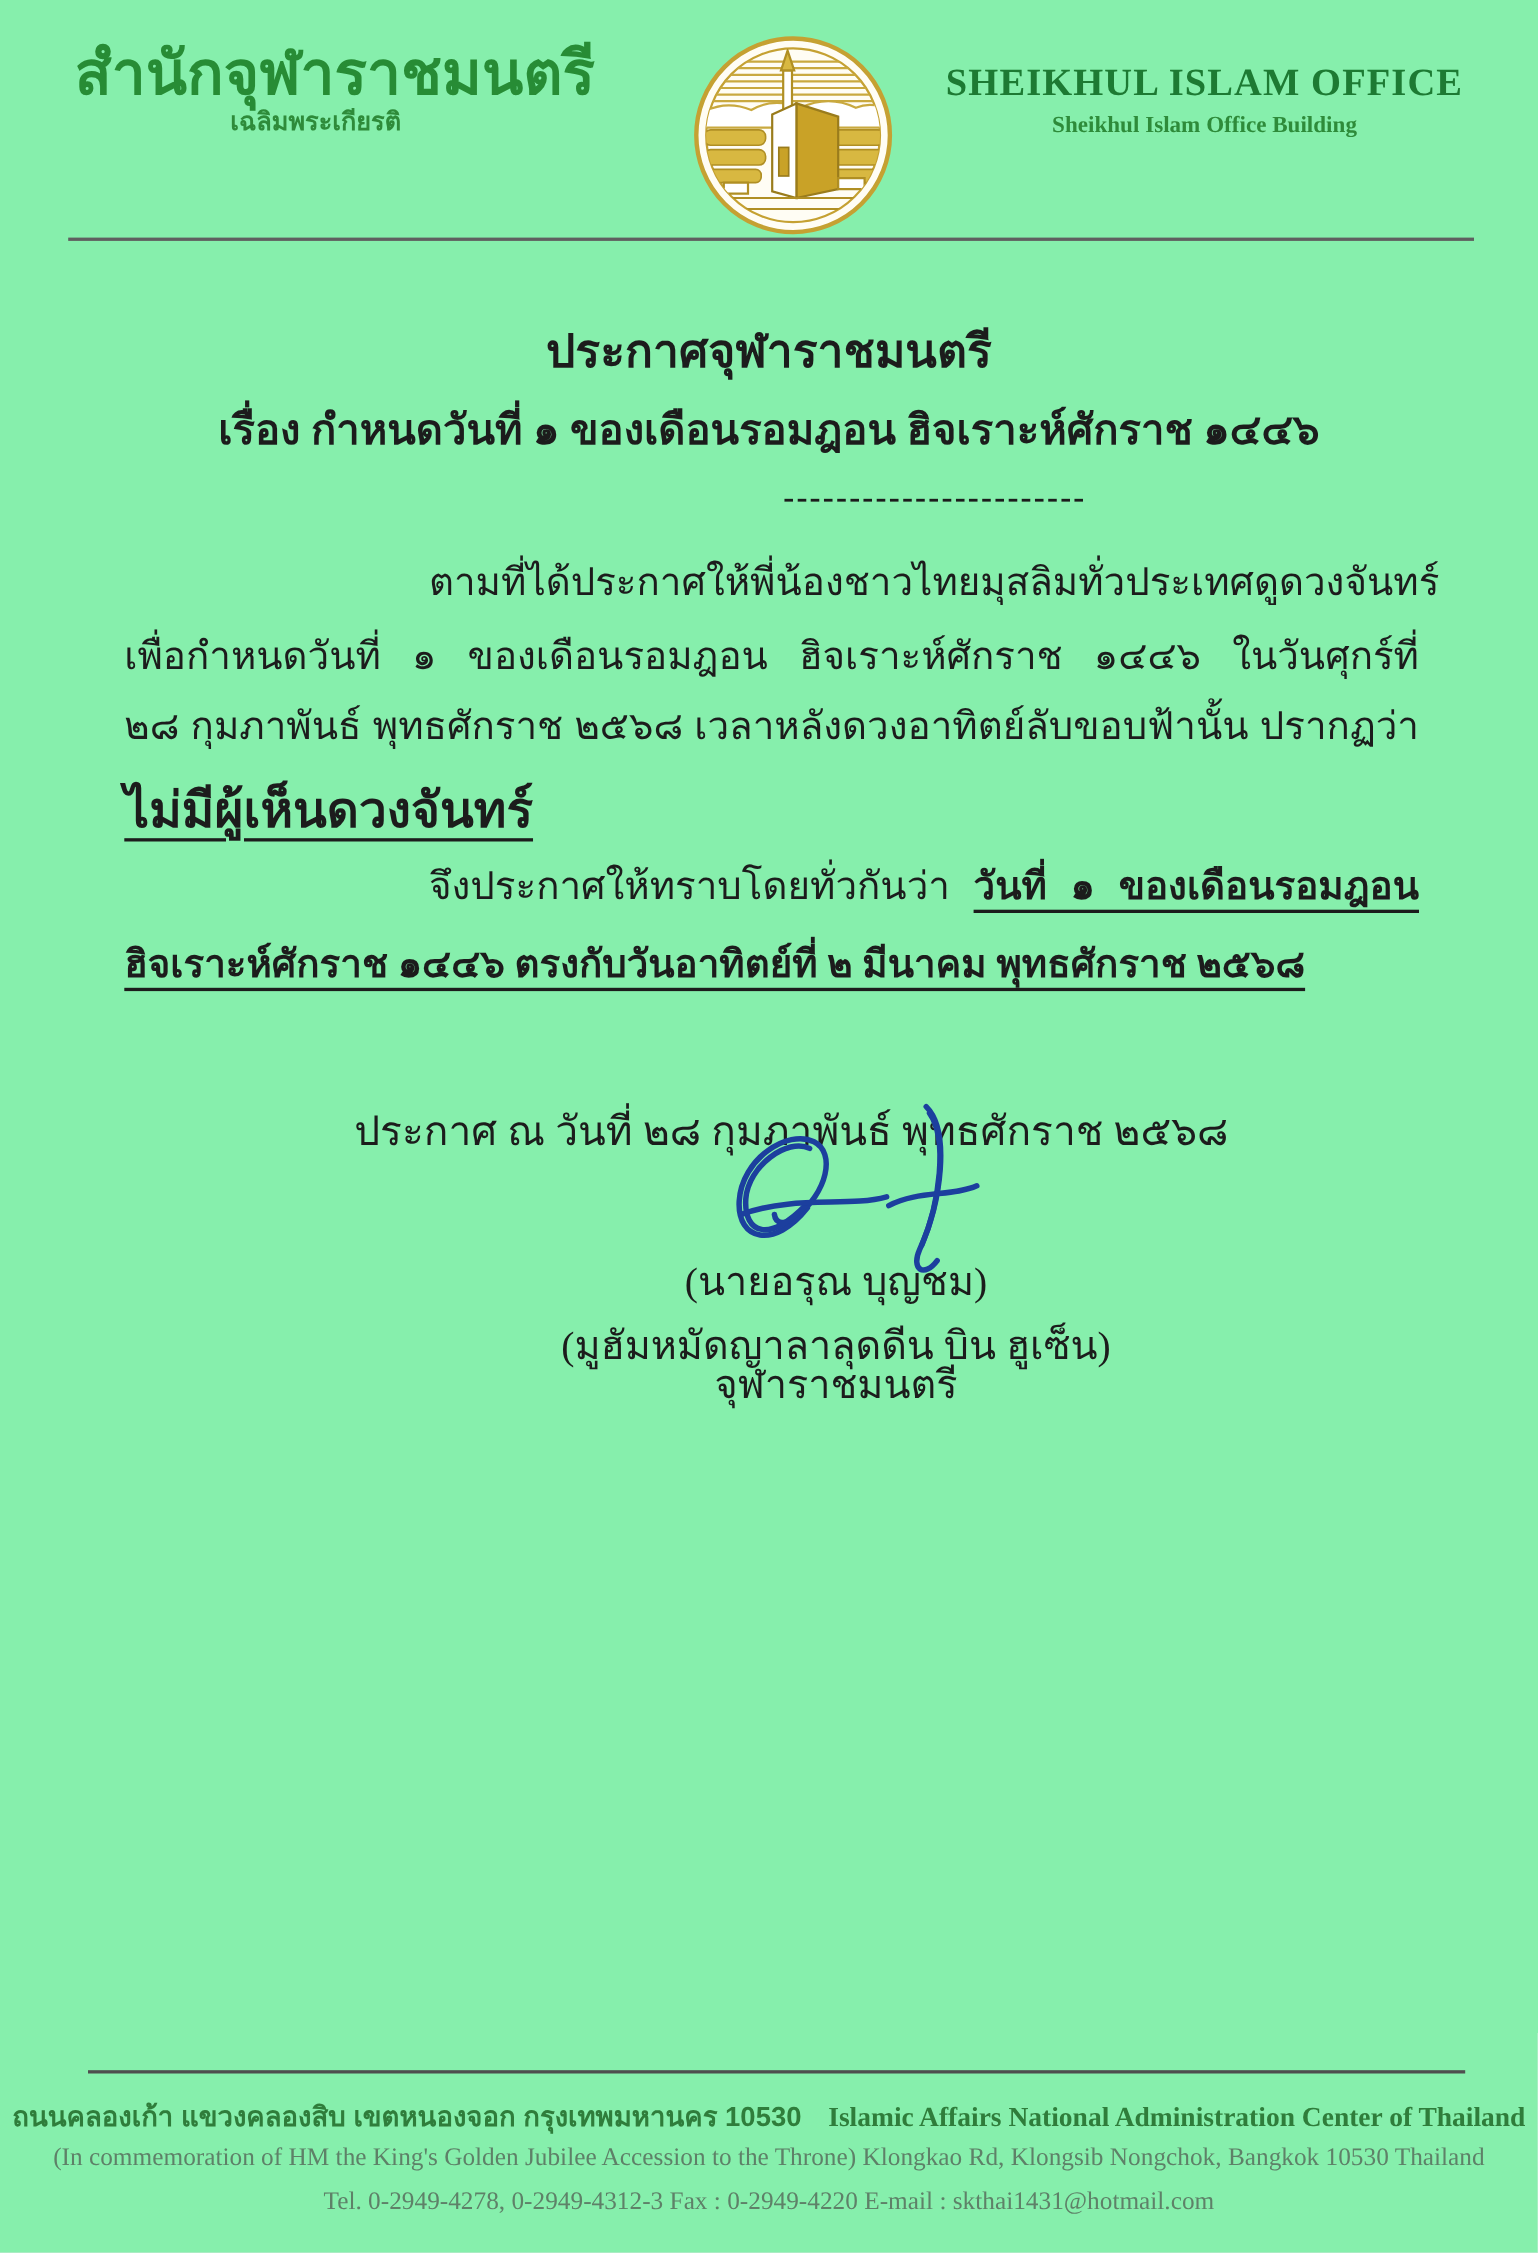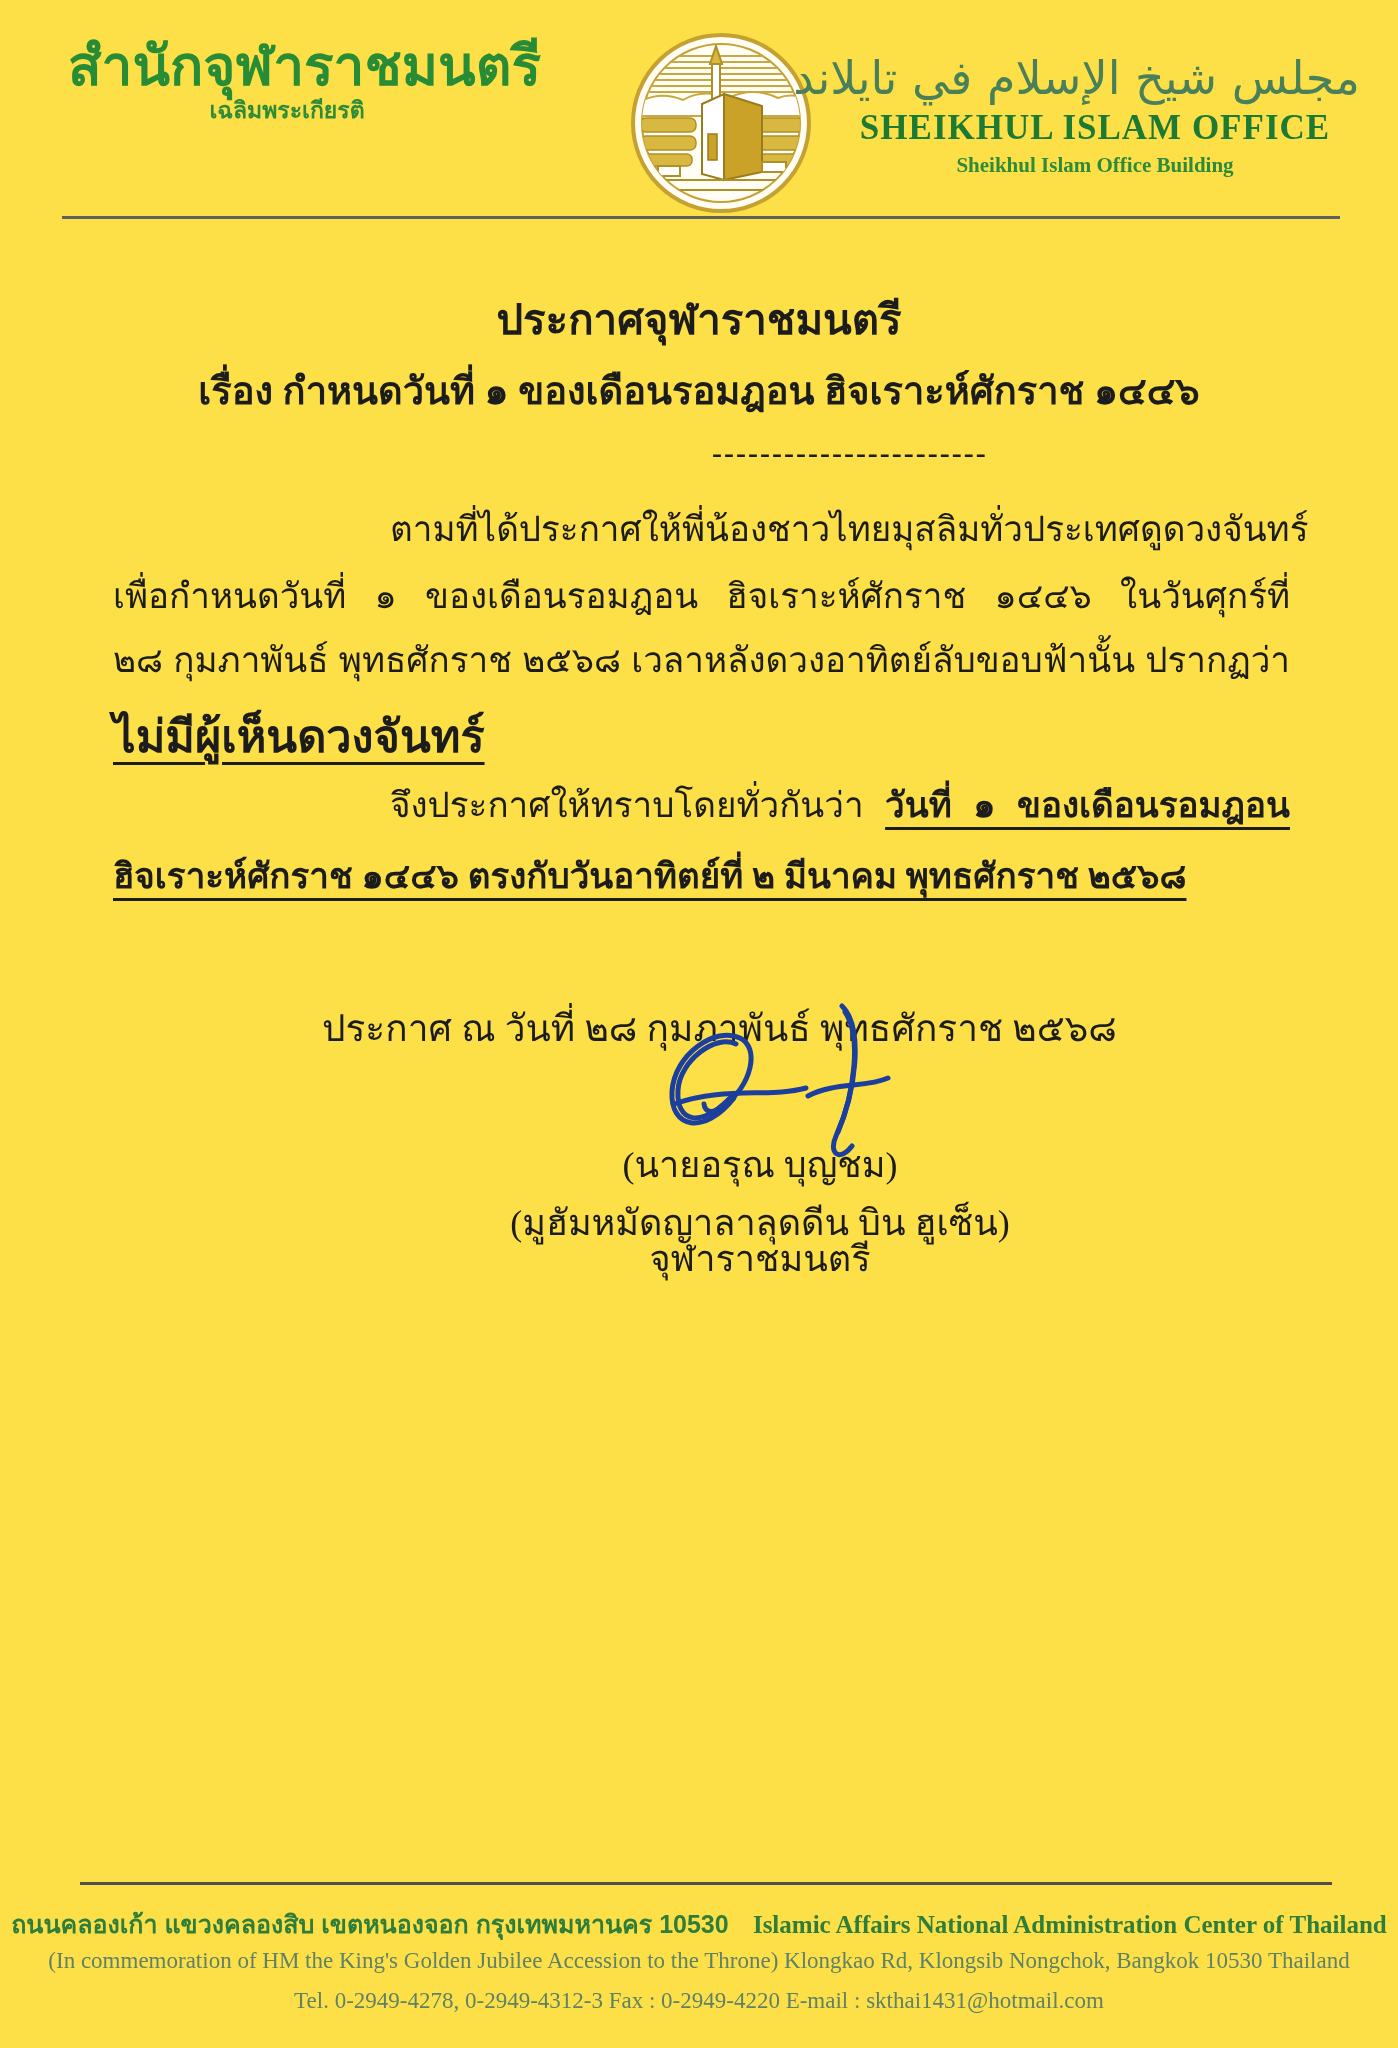--- a/index.html
+++ b/index.html
@@ -1,20 +1,20 @@
 <!DOCTYPE html>
 <html><head>
 <meta charset="utf-8">
 <style>
   html,body{margin:0;padding:0;background:#e8e8e8;}
   .page{
     position:relative;
     width:1398px;height:2048px;
     margin:0 auto;
-    background:#fde047;
+    background:#86efac;
     overflow:hidden;
     font-family:"Liberation Serif","DejaVu Serif",serif;
     color:#1c1c1c;
   }
   .abs{position:absolute;}
   
   .org-block{left:68px;top:36px;width:438px;text-align:center;}
   .org-name{
     font-family:"Liberation Sans","DejaVu Sans",sans-serif;
     font-weight:bold;font-size:55px;line-height:1.1;
@@ -134,21 +134,20 @@
 
       <g stroke="#b08f24" stroke-width="2">
         <line x1="14" y1="150" x2="172" y2="150"></line>
         <line x1="22" y1="160" x2="164" y2="160"></line>
       </g>
       <path d="M30,136 h22 v10 h-22 z M134,132 h24 v10 h-24 z" fill="#ffffff" stroke="#b08f24" stroke-width="2"></path>
     </g>
   </svg>
 
   <div class="abs intl-block">
-    <div class="arabic-line">مجلس شيخ الإسلام في تايلاند</div>
     <div class="english-name">SHEIKHUL ISLAM OFFICE</div>
     <div class="building-line">Sheikhul Islam Office Building</div>
   </div>
 
   <div class="abs rule-top"></div>
 
   <div class="abs doc-title">ประกาศจุฬาราชมนตรี</div>
   <div class="abs doc-subject">เรื่อง  กำหนดวันที่ ๑ ของเดือนรอมฎอน ฮิจเราะห์ศักราช ๑๔๔๖</div>
   <div class="abs doc-dashes">-----------------------</div>
 

